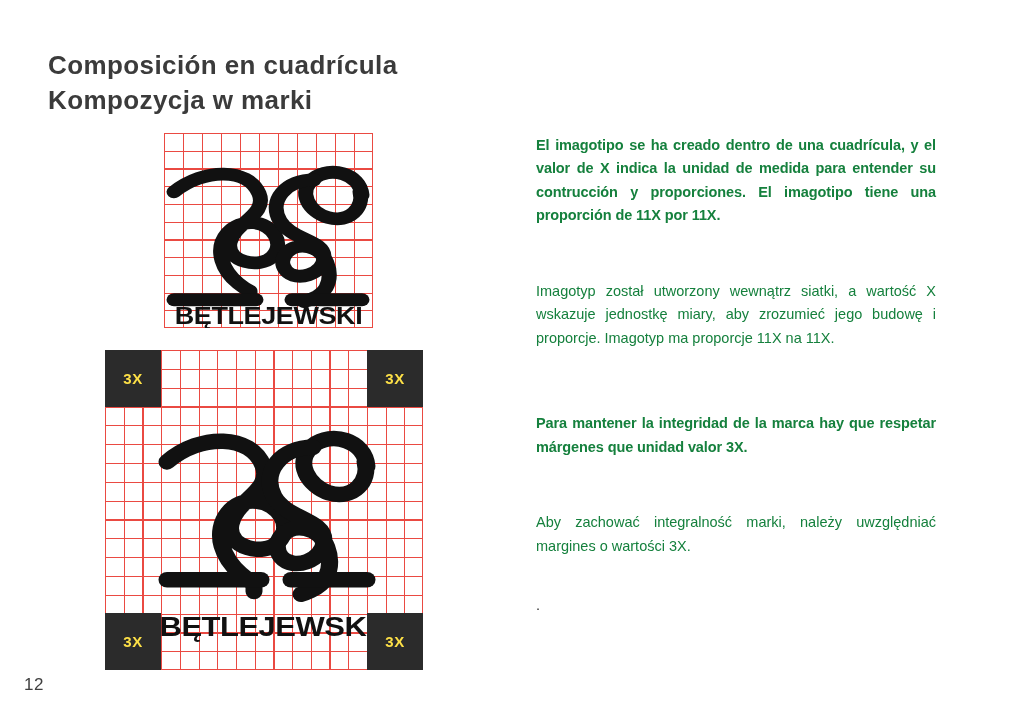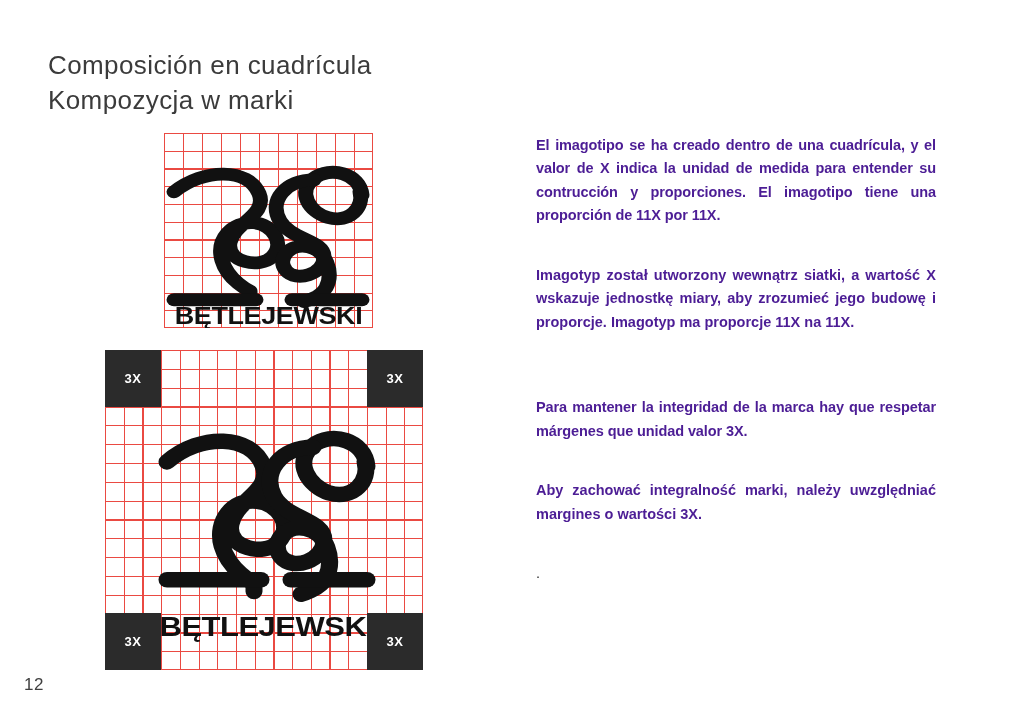--- a/index.html
+++ b/index.html
@@ -18,21 +18,21 @@
 
   
   #heading {
     position: absolute;
     left: 48px;
     top: 48px;
     width: 470px;
   }
   #heading .line {
     font-size: 26px;
-    font-weight: 400;
+    font-weight: 700;
     letter-spacing: 0.4px;
     color: #3b3b3b;
     line-height: 1.36;
     white-space: nowrap;
   }
 
   
   #artwork-column {
     position: absolute;
     left: 0;
@@ -85,45 +85,45 @@
     position: absolute;
     width: 56px;
     height: 57px;
     background: #2b2b2b;
     display: flex;
     align-items: center;
     justify-content: center;
     z-index: 5;
   }
   .corner-block span {
-    color: #ffffff;
-    font-size: 13px;
+    color: #fde047;
+    font-size: 15px;
     font-weight: bold;
     letter-spacing: 0.6px;
   }
   .corner-tl { left: 0; top: 0; }
   .corner-tr { right: 0; top: 0; }
   .corner-bl { left: 0; bottom: 0; }
   .corner-br { right: 0; bottom: 0; }
 
   
   #text-column {
     position: absolute;
     left: 536px;
     top: 134px;
     width: 400px;
   }
   .para {
     font-size: 14.5px;
     line-height: 1.62;
-    color: #4c1d95;
+    color: #15803d;
     text-align: justify;
   }
   .para.bold { font-weight: bold; letter-spacing: -0.1px; }
-  .para.regular { font-weight: 700; }
+  .para.regular { font-weight: 400; margin-top: 16px; }
   .gap-md { height: 36px; }
   .gap-lg { height: 26px; }
   .dot-para { font-size: 14.5px; color: #2e2e2e; line-height: 1.6; }
 
   
   #page-number {
     position: absolute;
     left: 24px;
     top: 675px;
     font-size: 17px;

